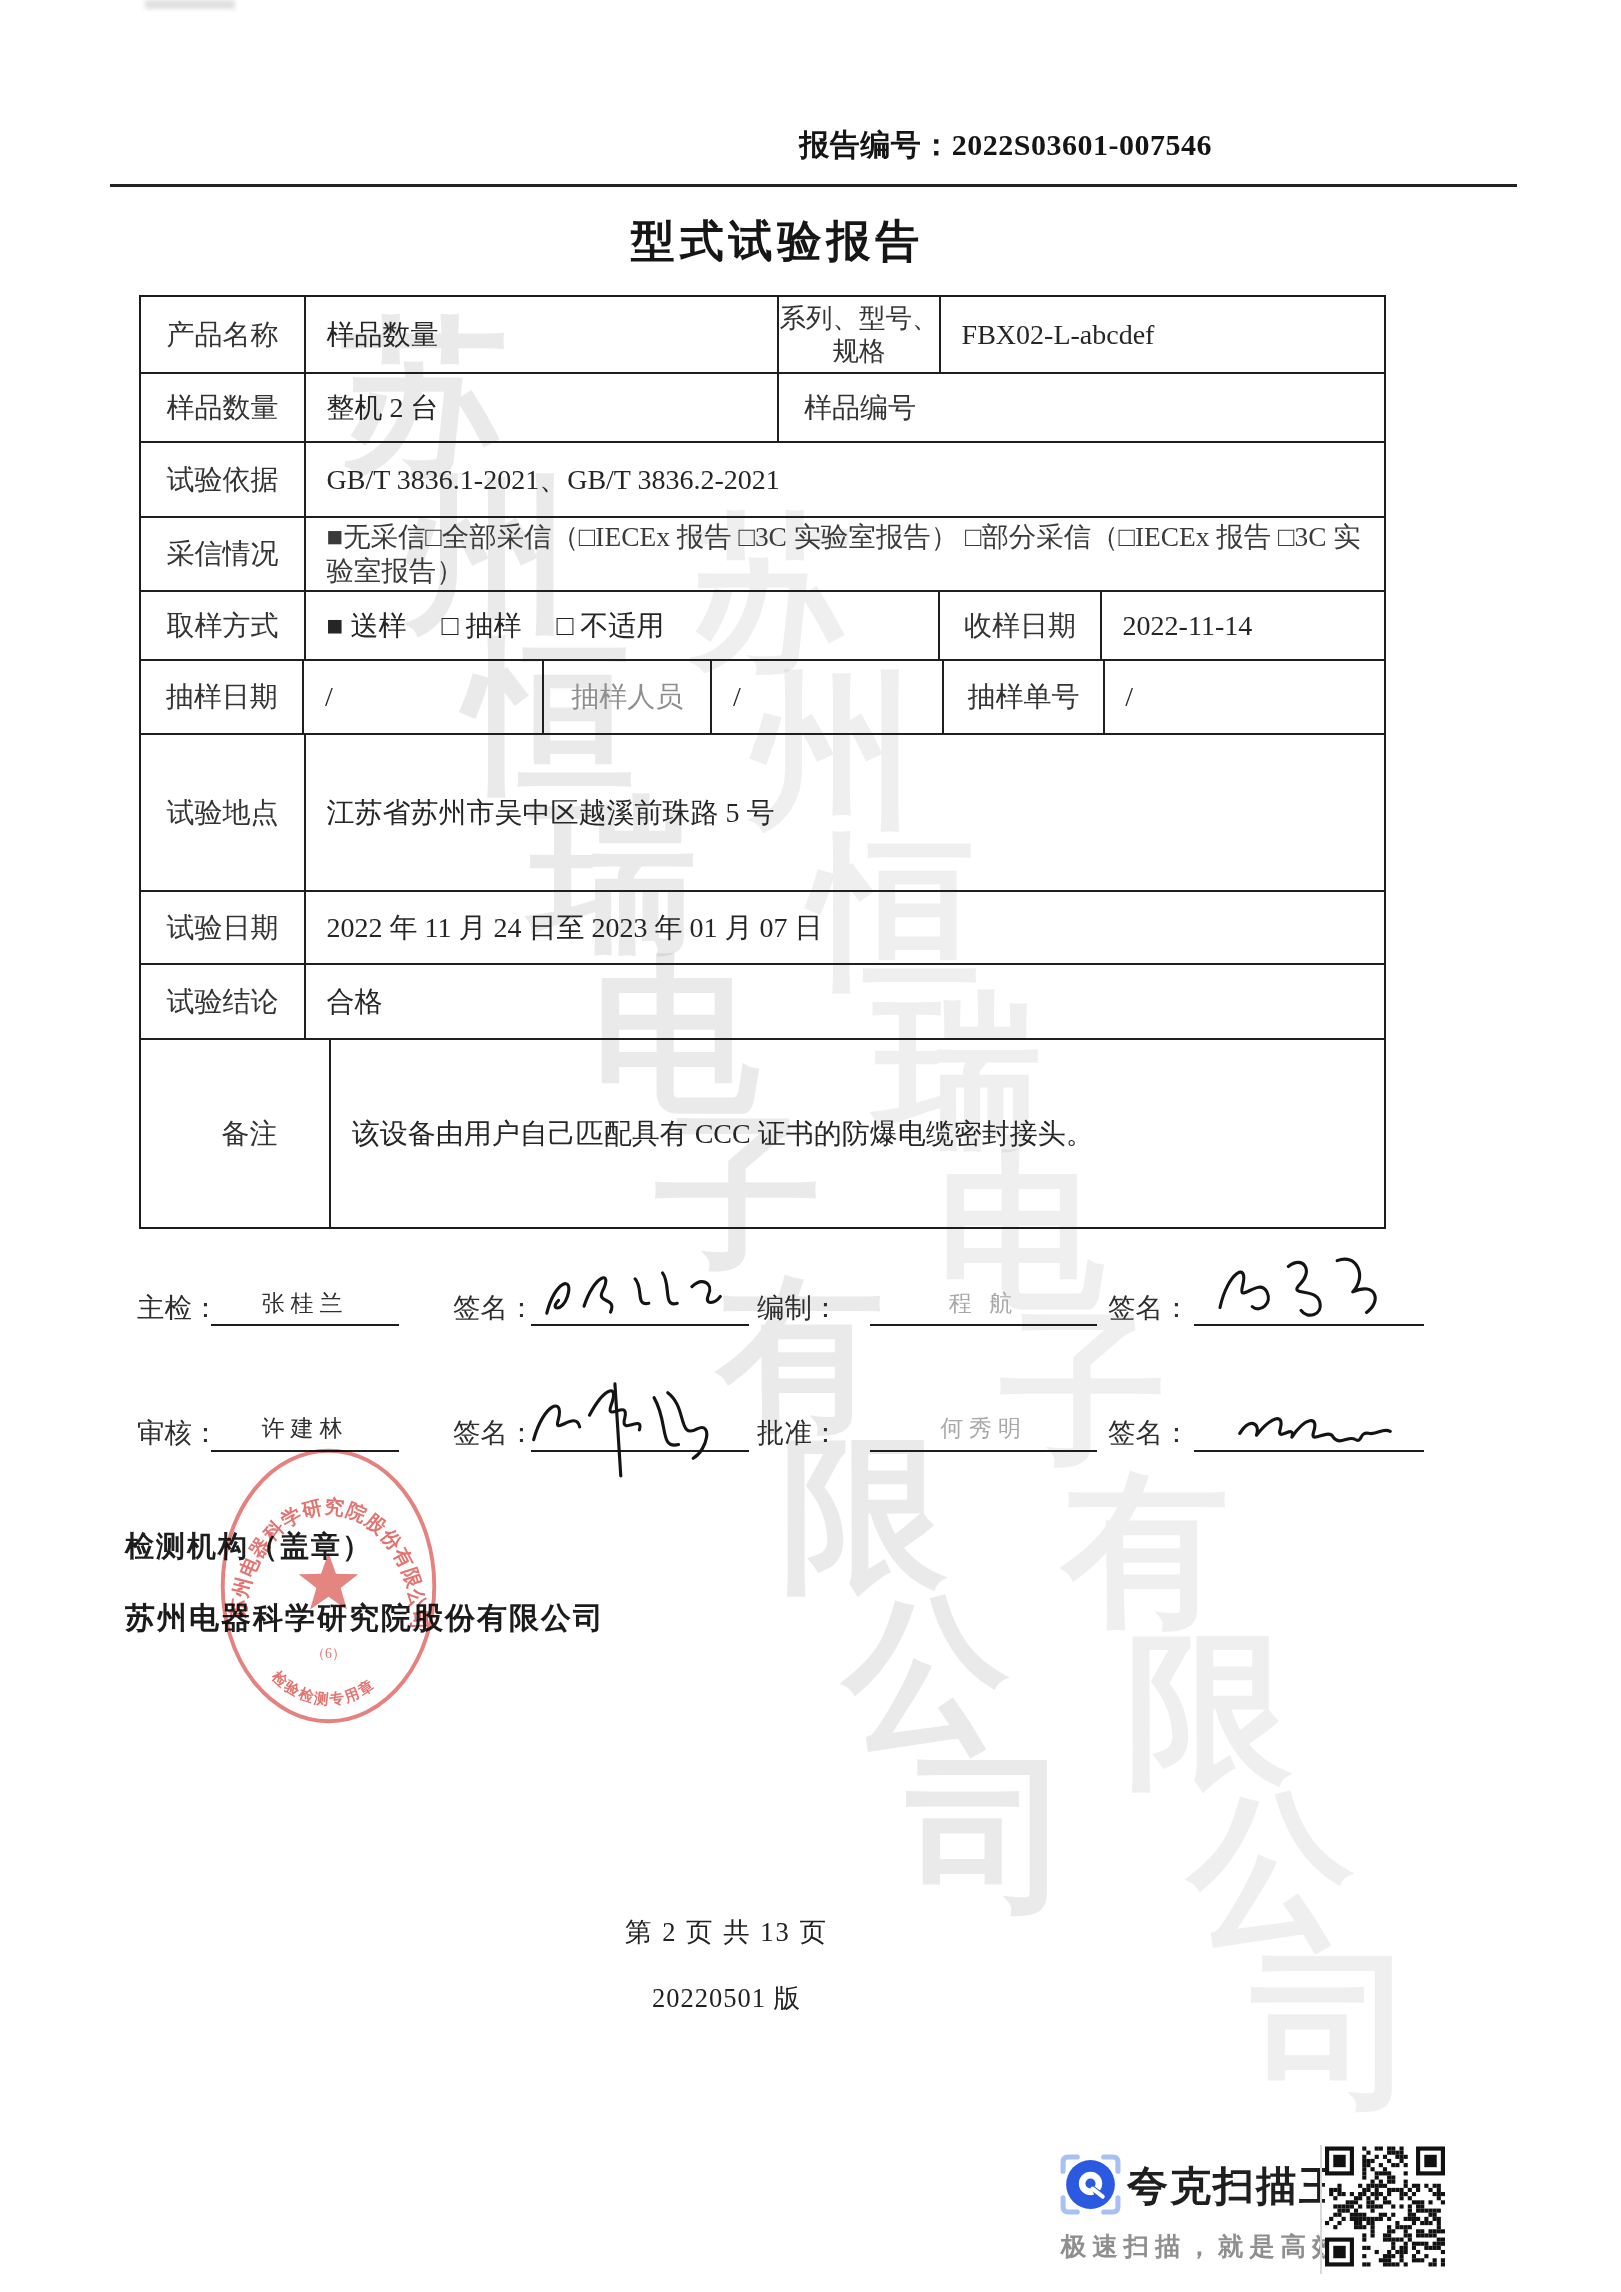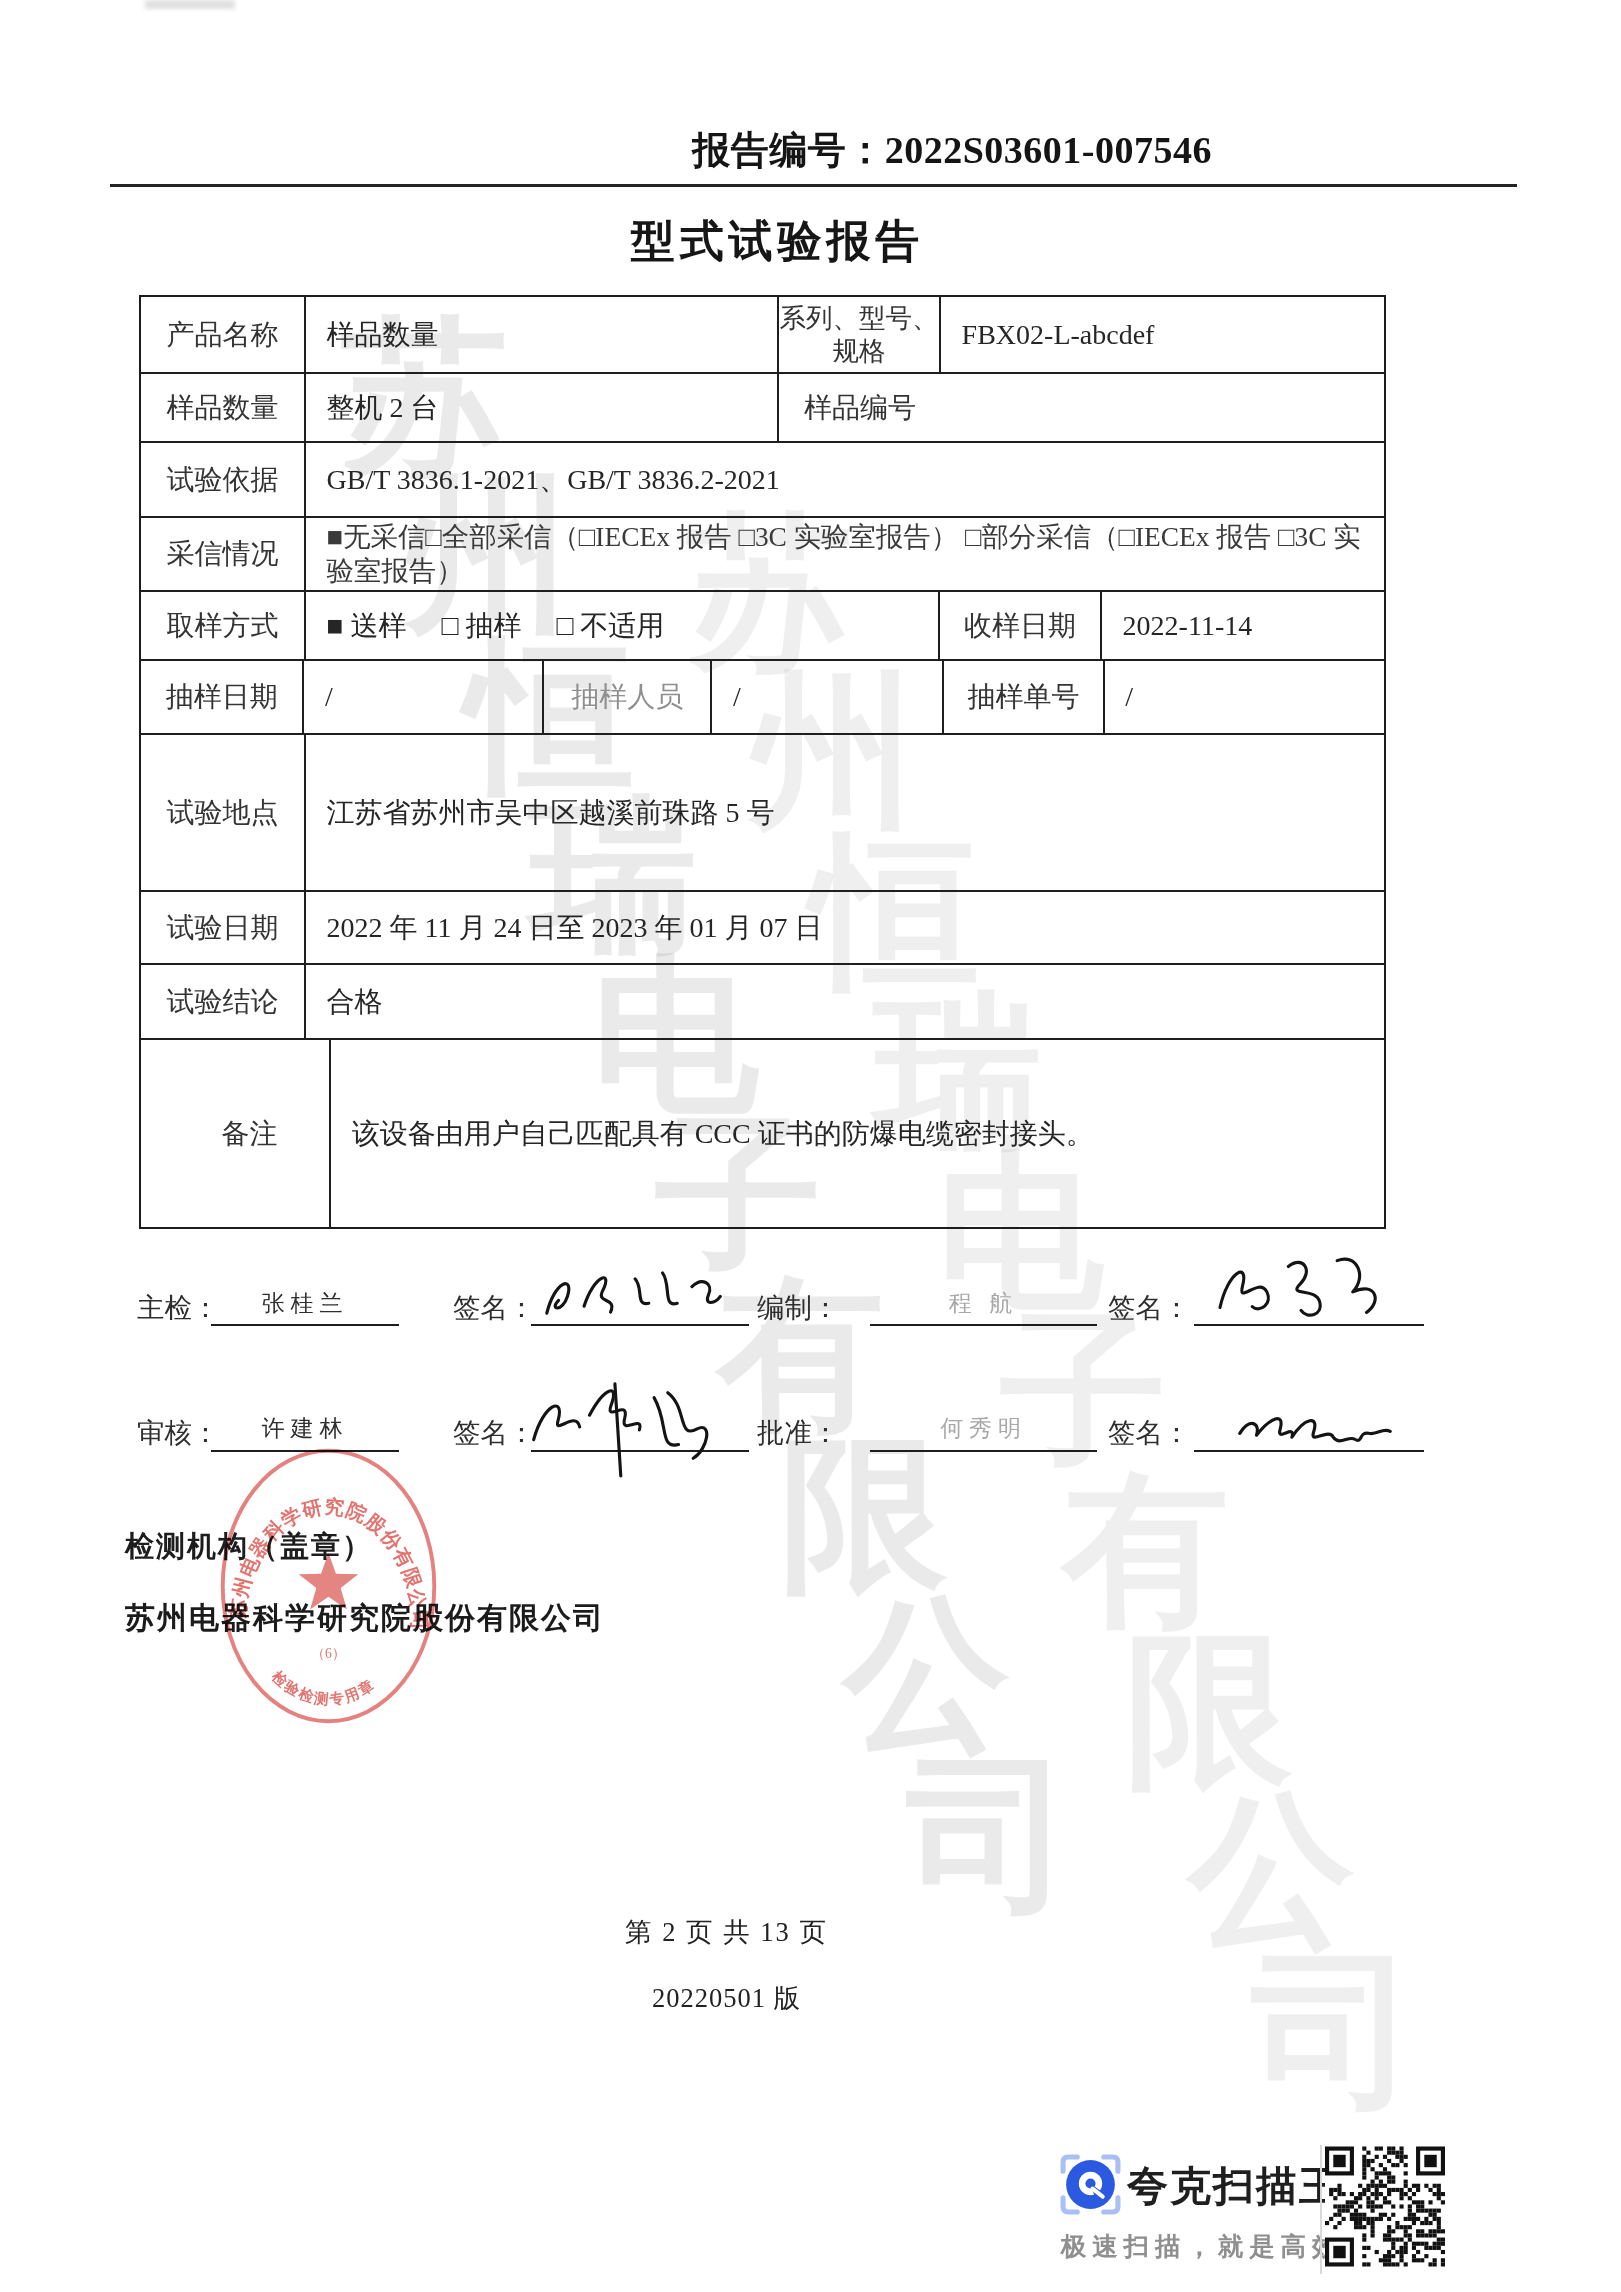--- a/index.html
+++ b/index.html
@@ -5,21 +5,21 @@
   html,body{margin:0;padding:0;}
   body{width:1621px;height:2293px;position:relative;background:#ffffff;
        font-family:"Liberation Serif","DejaVu Serif",serif;color:#2b2b2b;overflow:hidden;}
   .abs{position:absolute;}
   
   #watermark-layer{position:absolute;inset:0;z-index:1;pointer-events:none;}
   .wm-char{position:absolute;font-size:167px;font-weight:700;color:#787878;
            font-family:"Liberation Serif",serif;line-height:1;}
   
   #top-smudge{left:145px;top:0;width:90px;height:8.8px;background:#cfcfcf;filter:blur(2px);opacity:.65;}
-  #report-no{top:125px;right:409px;font-size:38px;letter-spacing:0.5px;color:#151515;font-weight:600;z-index:2;}
+  #report-no{top:125px;right:409px;font-size:30px;letter-spacing:0.5px;color:#151515;font-weight:600;z-index:2;}
   #header-rule{left:110px;top:184px;width:1407px;height:2.9px;background:#242424;z-index:2;}
   #doc-title{left:-33px;top:212px;width:100%;text-align:center;font-size:44px;font-weight:700;
              letter-spacing:4.9px;color:#161616;z-index:2;}
   
   #report-table{left:139px;top:295px;width:1243px;height:930px;border:2.9px solid #1c1c1c;
                 box-sizing:content-box;z-index:2;background:transparent;}
   .t-row{display:flex;border-bottom:2px solid #1f1f1f;box-sizing:border-box;}
   .t-row:last-child{border-bottom:none;margin-left:29px;}
   .cell{box-sizing:border-box;border-right:2px solid #1f1f1f;display:flex;align-items:center;
         font-size:28px;overflow:hidden;}

